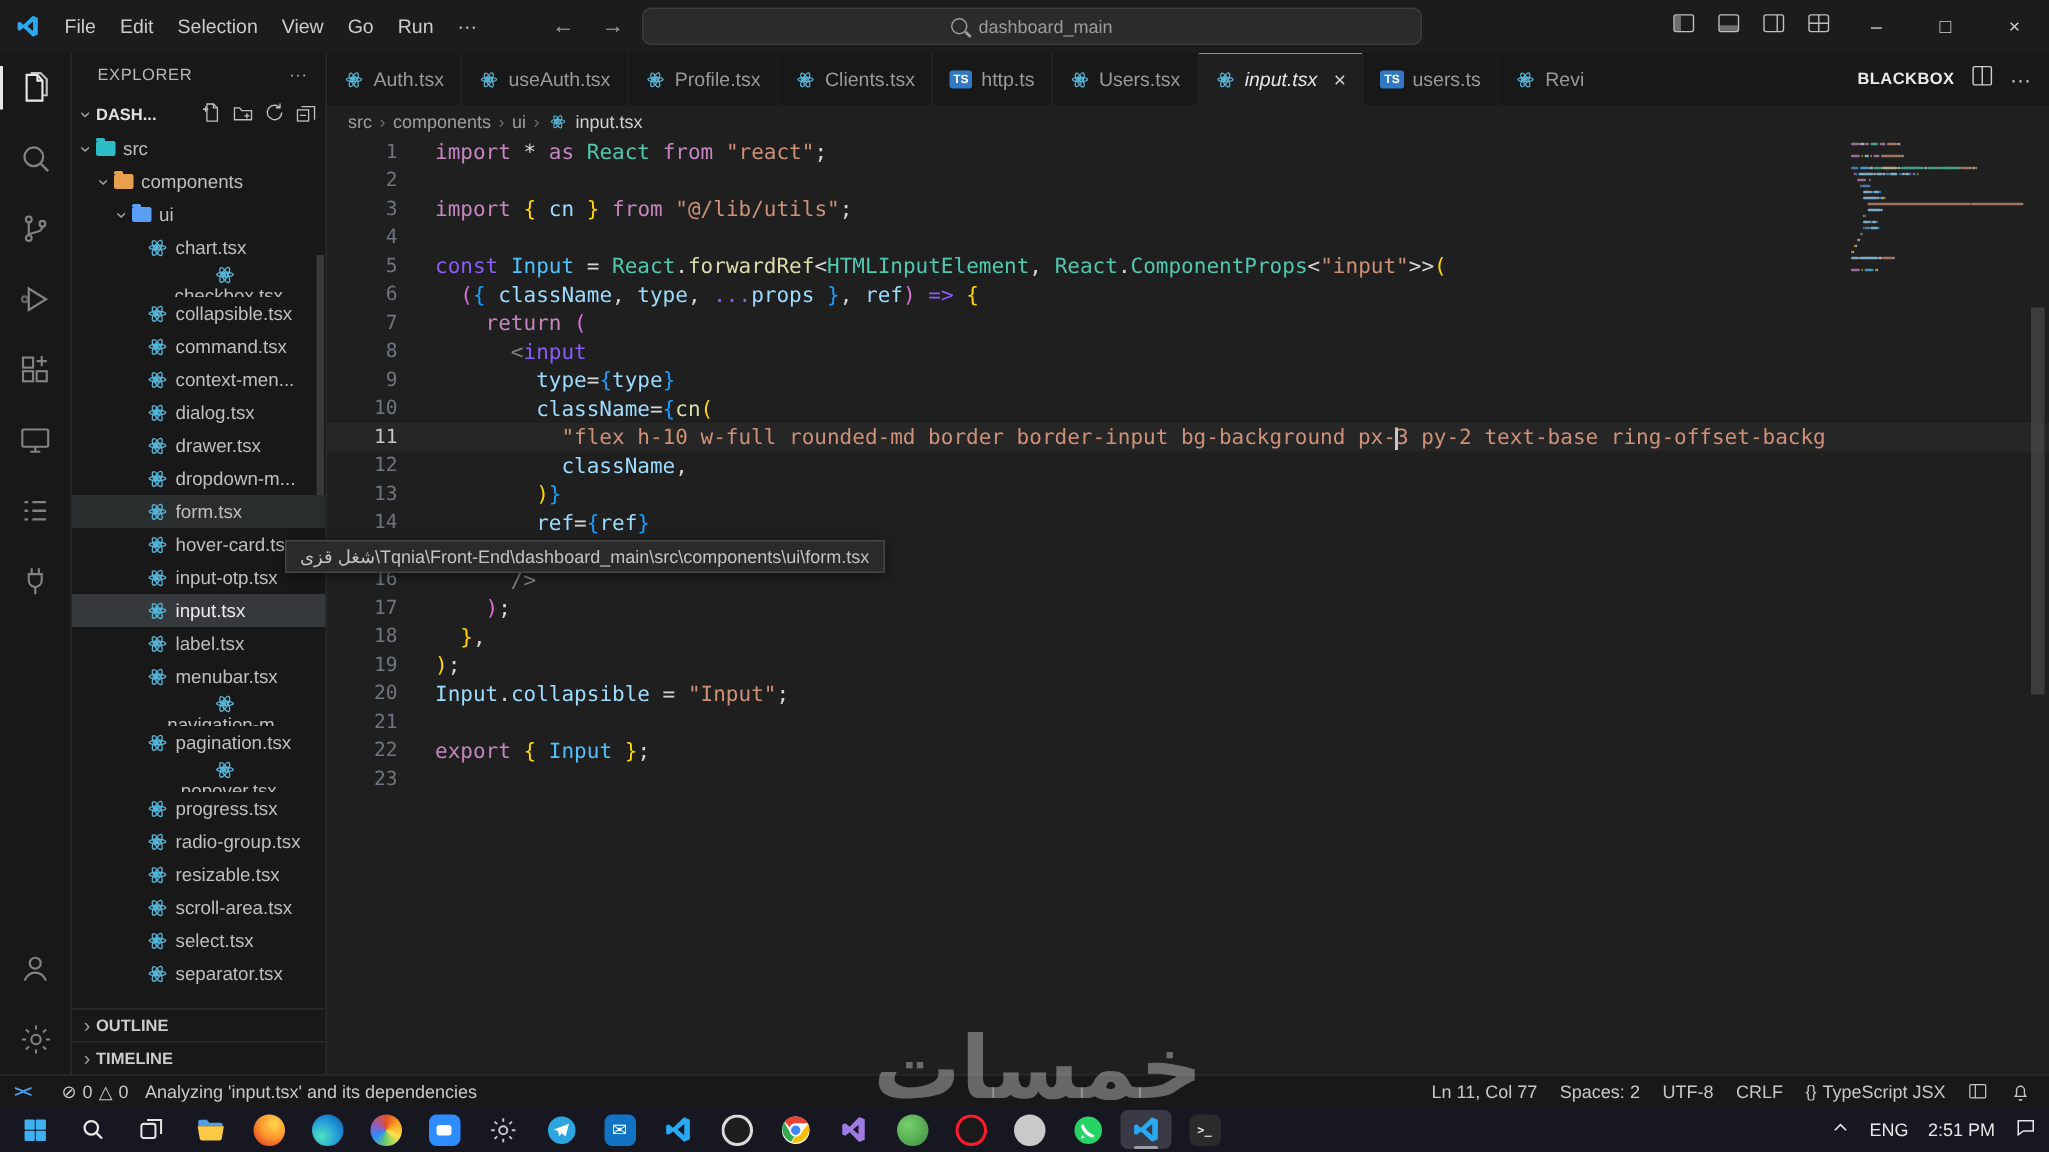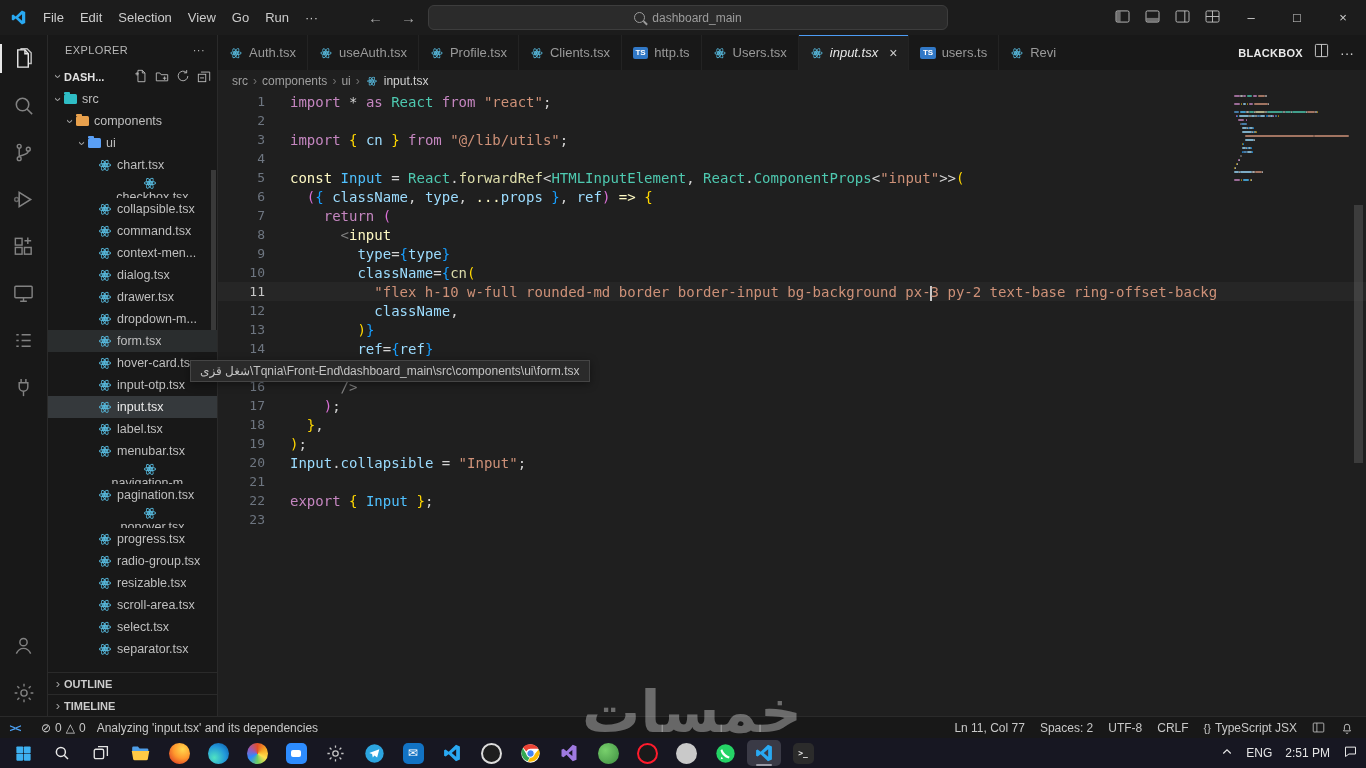--- a/index.html
+++ b/index.html
@@ -70,21 +70,21 @@
   .breadcrumb { height:22px; display:flex; align-items:center; gap:5px; padding-left:14px; font-size:12px; color:#9f9f9f; background:#1f1f1f; }
   .breadcrumb .react-icon { transform:scale(.8); margin-right:0; }
   .bc-sep { color:#6e6e6e; }
   .bc-item:last-of-type { color:#d0d0d0; }
   .code-wrap { position:relative; height:calc(100% - 57px); overflow:hidden; }
   .code-line { height:19px; line-height:19px; white-space:pre; }
   .code-line.cur { background:rgba(255,255,255,.035); }
   .ln { display:inline-block; width:47px; text-align:right; color:#6e7681; font-family:"DejaVu Sans Mono", monospace; font-size:13px; vertical-align:top; }
   .code-line.cur .ln { color:#c6c6c6; }
   .lc { font-family:"DejaVu Sans Mono", monospace; font-size:14px; margin-left:25px; white-space:pre; }
-  .t-kw{color:#c586c0} .t-kw2{color:#fef9c3} .t-var{color:#9cdcfe} .t-const{color:#4fc1ff}
+  .t-kw{color:#c586c0} .t-kw2{color:#8b5cf6} .t-var{color:#9cdcfe} .t-const{color:#4fc1ff}
   .t-type{color:#4ec9b0} .t-fn{color:#dcdcaa} .t-str{color:#ce9178} .t-d{color:#d4d4d4}
   .t-ab{color:#808080} .t-bg{color:#ffd700} .t-bp{color:#da70d6} .t-bb{color:#179fff}
   .caret { display:inline-block; width:2px; height:15px; background:#c8c8c8; vertical-align:middle; margin:0 -1px; }
   .minimap { position:absolute; top:3px; right:14px; width:118px; }
   .mm-line { height:2px; margin-bottom:2px; display:flex; overflow:hidden; }
   .mm-line span { height:2px; border-radius:1px; opacity:.75; flex:none; }
   .editor-scrollbar { position:absolute; top:113px; right:3px; width:9px; height:258px; background:rgba(121,121,121,.32); }
 
   
   .statusbar { position:absolute; left:0; right:0; bottom:30px; height:22px; background:#181818; border-top:1px solid #2a2a2a; display:flex; justify-content:space-between; align-items:center; font-size:12px; color:#c8c8c8; z-index:15; }

